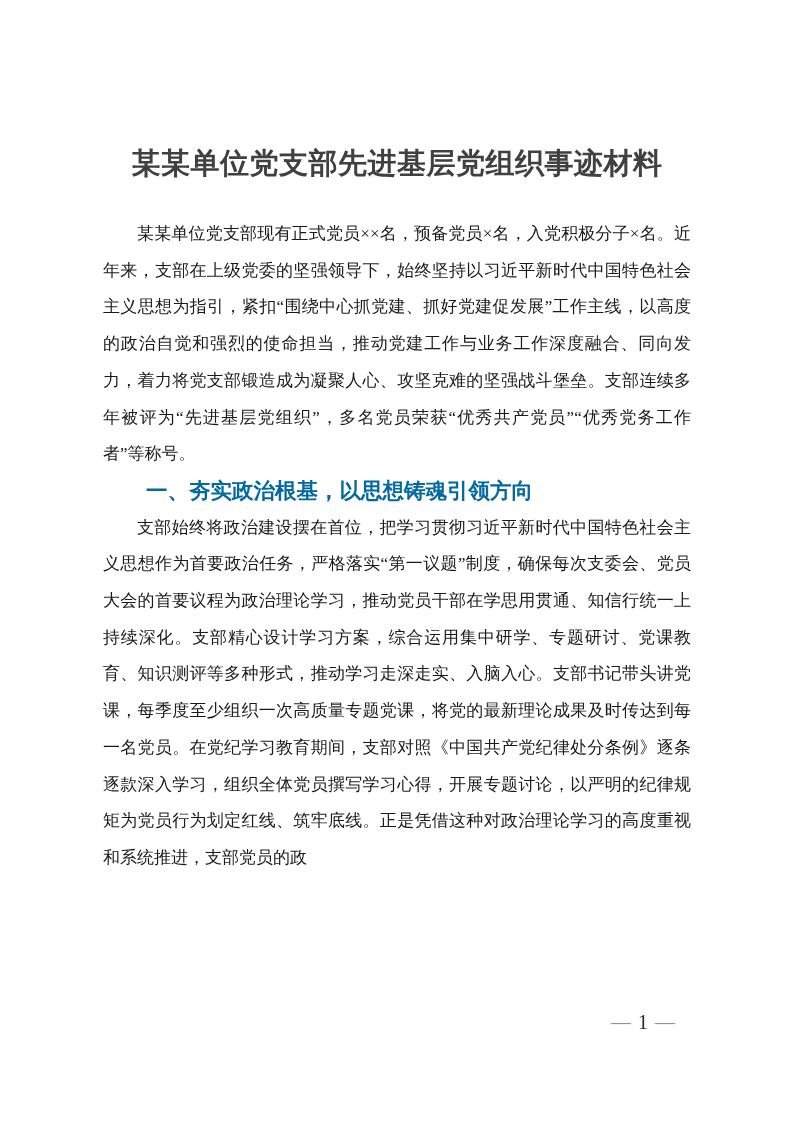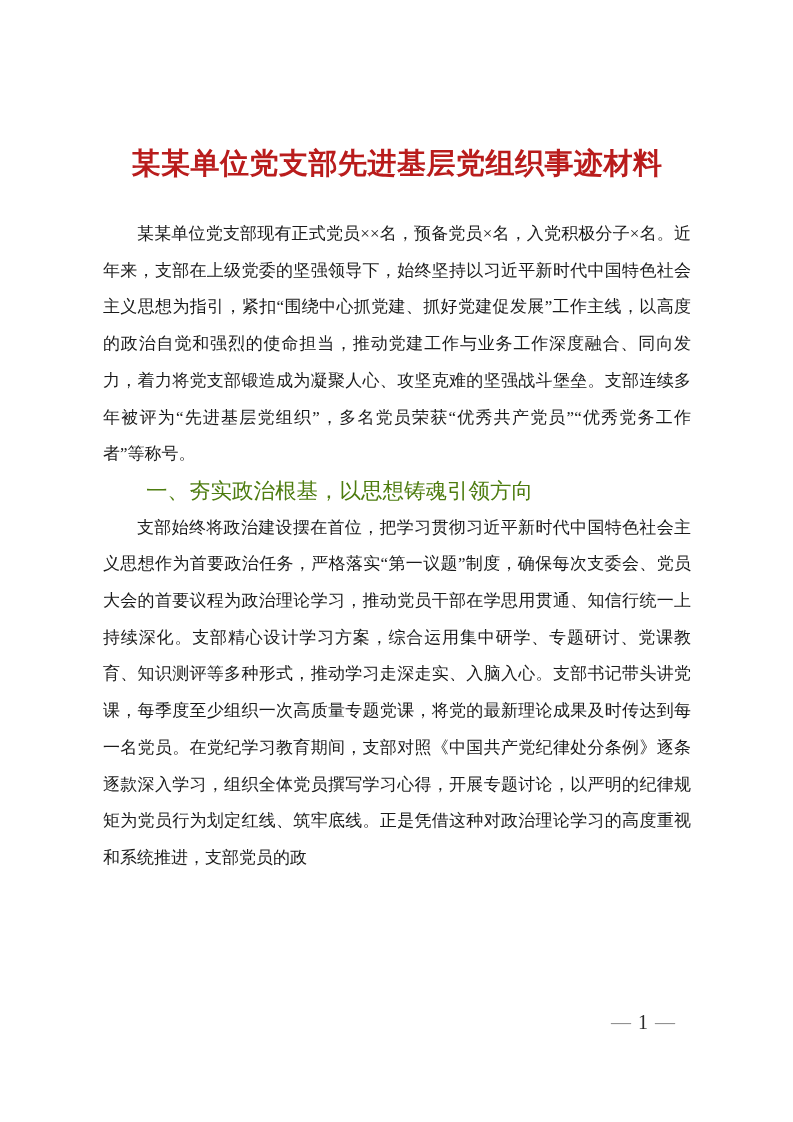--- a/index.html
+++ b/index.html
@@ -22,41 +22,41 @@
     width: 588px;
   }
   .doc-title {
     font-family: "Liberation Serif", "DejaVu Serif", serif;
     font-size: 29px;
     font-weight: 700;
     line-height: 46px;
     text-align: center;
     letter-spacing: 0.5px;
     margin: 0 0 30px 0;
-    color: #b91c1c;
+    color: #404040;
   }
   .body-para {
     font-family: "Liberation Serif", "DejaVu Serif", serif;
     font-size: 17px;
     line-height: 36.7px;
     text-align: justify;
     text-justify: inter-ideograph;
     text-indent: 2em;
     margin: 0;
     color: #1a1a1a;
     word-break: break-all;
   }
   .section-heading {
     font-family: "Liberation Sans", "DejaVu Sans", sans-serif;
     font-size: 21.5px;
-    font-weight: 400;
+    font-weight: 700;
     line-height: 36.7px;
     text-indent: 2em;
     margin: 0;
-    color: #4d7c0f;
+    color: #0369a1;
   }
   .footer {
     position: absolute;
     top: 1010px;
     right: 118px;
     font-family: "Liberation Serif", "DejaVu Serif", serif;
     font-size: 20px;
     line-height: 24px;
     white-space: nowrap;
   }

